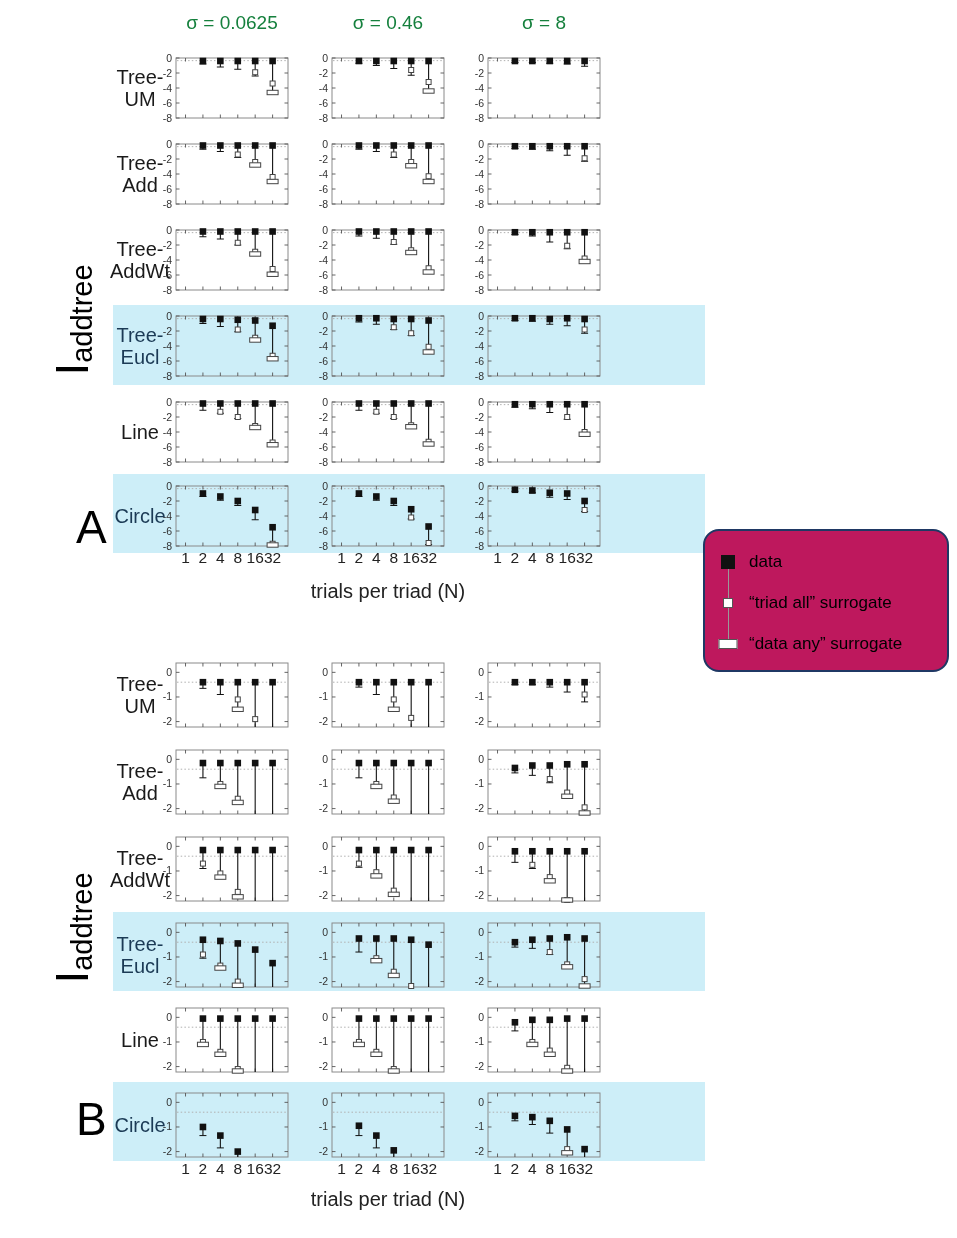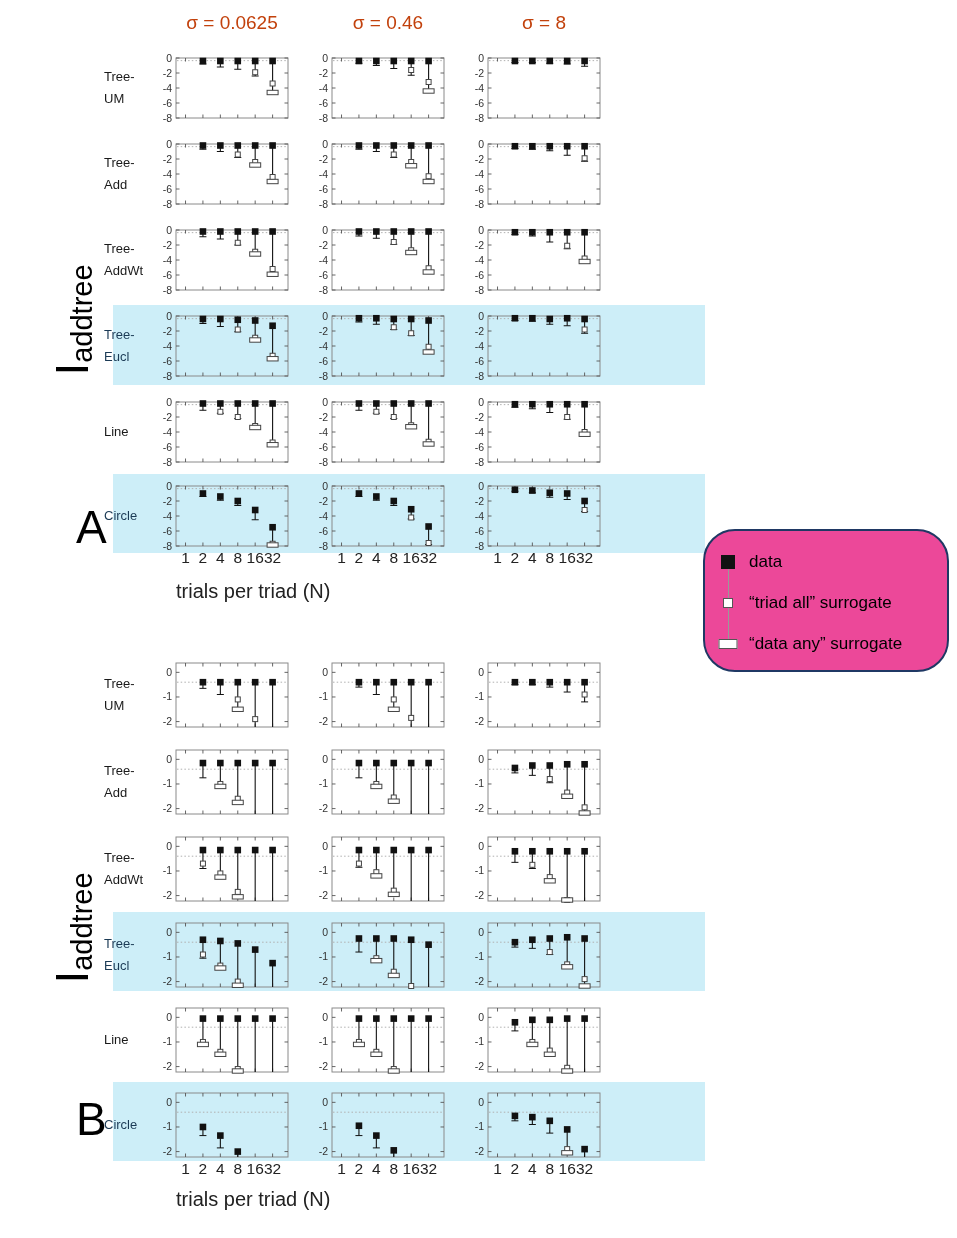--- a/index.html
+++ b/index.html
@@ -1,26 +1,26 @@
 <!DOCTYPE html>
 <html><head>
 <meta charset="utf-8">
 <style>
   html,body{margin:0;padding:0;background:#ffffff;font-family:"Liberation Sans",sans-serif;}
   #fig{position:relative;width:957px;height:1238px;background:#fff;overflow:hidden;}
   .band{position:absolute;z-index:0;}
-  .colhead{position:absolute;width:112px;text-align:center;font-size:19px;color:#c2410c;z-index:3;}
-  .rowlab{position:absolute;left:104px;width:72px;font-size:13px;line-height:22px;color:#1a1a1a;transform:translateY(-50%);z-index:3;}
+  .colhead{position:absolute;width:112px;text-align:center;font-size:19px;color:#15803d;z-index:3;}
+  .rowlab{position:absolute;left:104px;width:72px;text-align:center;font-size:20px;line-height:22px;color:#1a1a1a;transform:translateY(-50%);z-index:3;}
   .rowlab.hl{color:#1b3a55;}
   .ylab{position:absolute;transform:translate(-50%,-50%) rotate(-90deg);white-space:nowrap;color:#000;z-index:3;}
   .ylab .big-i{font-size:46px;font-weight:400;}
   .ylab sub{font-size:29px;}
   .panel-letter{position:absolute;font-size:46px;color:#000;z-index:3;}
-  .xlabel{position:absolute;width:424px;text-align:left;font-size:20px;color:#222;z-index:3;}
-  .legend{position:absolute;background:#ec4899;border-radius:32px;z-index:4;}
+  .xlabel{position:absolute;width:424px;text-align:center;font-size:20px;color:#222;z-index:3;}
+  .legend{position:absolute;background:#be185d;border-radius:16px;z-index:4;}
   .legend .conn{position:absolute;width:1px;background:#999;}
   .legend .lg-label{position:absolute;left:44px;font-size:17px;color:#000;transform:translateY(-50%);white-space:nowrap;}
   .legend .mk{position:absolute;transform:translate(-50%,-50%);}
   .mk-data{width:14px;height:14px;background:#111;}
   .mk-flipall{width:8px;height:8px;background:#fff;border:1px solid #555;}
   .mk-flipany{width:17px;height:8px;background:#fff;border:1px solid #555;}
   svg.subplot{position:absolute;overflow:visible;z-index:2;}
 </style>
 </head>
 <body>

